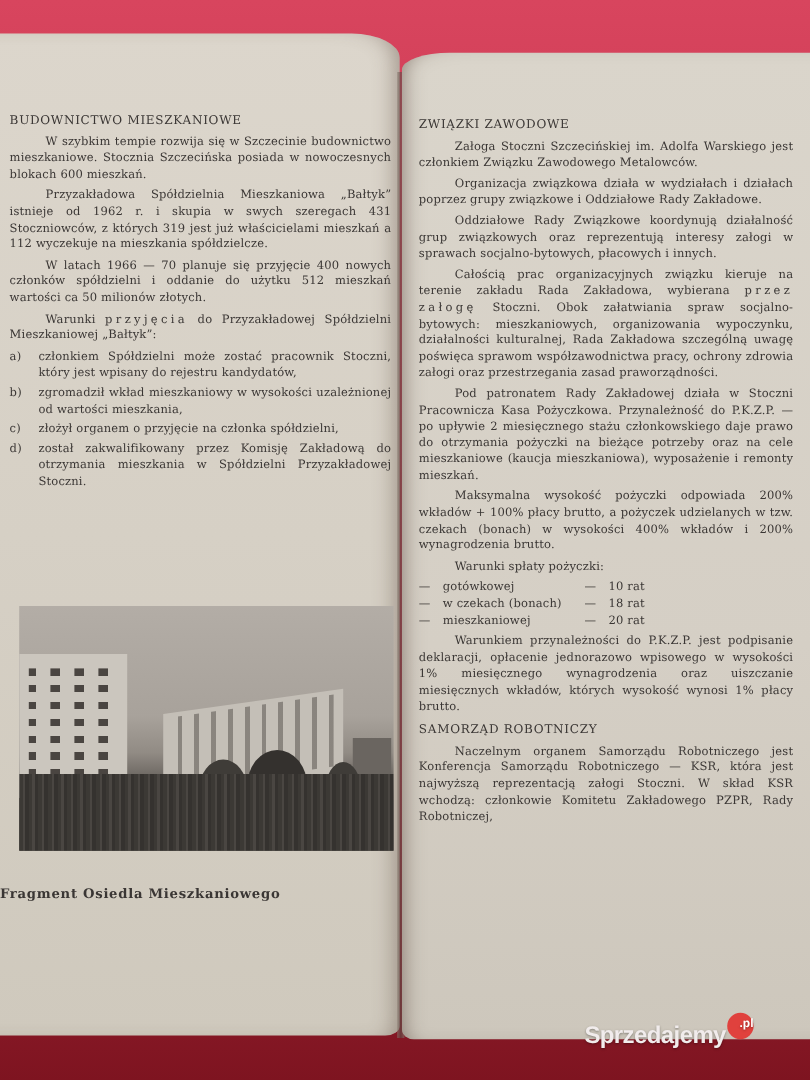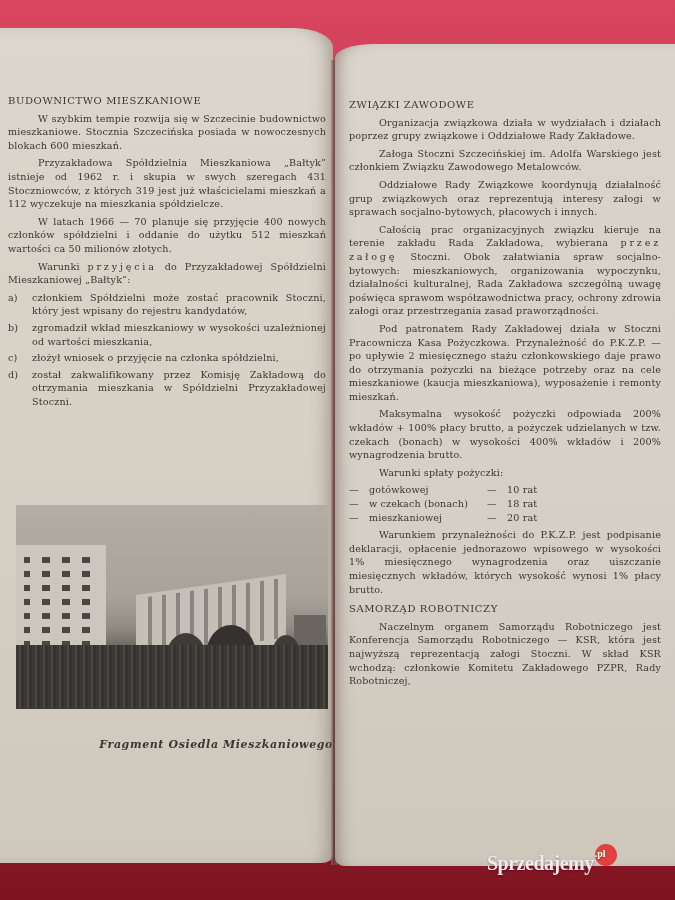--- a/index.html
+++ b/index.html
@@ -81,39 +81,39 @@
     }
     .bldg { position: absolute; background: #c9c4bc; }
     .win { position: absolute; background: #4a4541; }
     .tree { position: absolute; background: #3f3c38; border-radius: 50% 50% 20% 20%; }
     .grass {
       position: absolute; left: 0; bottom: 0; width: 100%; height: 64px;
       background: repeating-linear-gradient(90deg, #3c3935 0 3px, #4a4642 3px 5px, #35322f 5px 8px);
     }
     .caption {
       position: absolute; left: 0; top: 738px; width: 333px;
-      text-align: right;
+      text-align: left;
       font-family: "DejaVu Serif", serif;
-      font-style: italic; font-weight: bold;
+      font-weight: bold;
       font-size: 11px; letter-spacing: 0.6px;
       color: #3a3634;
     }
     .watermark {
       position: absolute; left: 487px; top: 852px;
-      font-family: Liberation Serif, serif;
+      font-family: Liberation Sans, sans-serif;
       font-weight: bold; font-size: 20px;
       color: #f1ecec;
       letter-spacing: -0.5px;
       text-shadow: 0 1px 2px rgba(0,0,0,0.35);
     }
     .watermark .pl {
       position: absolute; right: -23px; top: -8px;
       width: 22px; height: 22px; border-radius: 50%;
       background: #e0413d;
-      font-size: 10px; line-height: 20px; text-align: left;
+      font-size: 10px; line-height: 20px; text-align: right;
       color: #fff; letter-spacing: 0;
     }
   </style>
 </head>
 <body>
 
 <div class="book">
 
   <div class="page page-left">
     <div class="content">
@@ -126,21 +126,21 @@
         <li>
           <span class="mark">a)</span>
           <span class="txt">członkiem Spółdzielni może zostać pracownik Stoczni, który jest wpisany do rejestru kandydatów,</span>
         </li>
         <li>
           <span class="mark">b)</span>
           <span class="txt">zgromadził wkład mieszkaniowy w wysokości uzależnionej od wartości mieszkania,</span>
         </li>
         <li>
           <span class="mark">c)</span>
-          <span class="txt">złożył wniosek o przyjęcie na członka spółdzielni,</span>
+          <span class="txt">złożył organem o przyjęcie na członka spółdzielni,</span>
         </li>
         <li>
           <span class="mark">d)</span>
           <span class="txt">został zakwalifikowany przez Komisję Zakładową do otrzymania mieszkania w Spółdzielni Przyzakładowej Stoczni.</span>
         </li>
       </ul>
     </div>
 
     <div class="photo" style="top:477px;" title="black-and-white photo of apartment blocks behind trees and grass">
 
@@ -162,22 +162,22 @@
     </div>
 
     <div class="caption" style="top:710px;">Fragment Osiedla Mieszkaniowego</div>
   </div>
 
   <div class="gutter"></div>
 
   <div class="page page-right">
     <div class="content">
       <h2 class="heading">ZWIĄZKI ZAWODOWE</h2>
+      <p>Załoga Stoczni Szczecińskiej im. Adolfa Warskiego jest członkiem Związku Zawodowego Metalowców.</p>
       <p>Organizacja związkowa działa w wydziałach i działach poprzez grupy związkowe i Oddziałowe Rady Zakładowe.</p>
-      <p>Załoga Stoczni Szczecińskiej im. Adolfa Warskiego jest członkiem Związku Zawodowego Metalowców.</p>
       <p>Oddziałowe Rady Związkowe koordynują działalność grup związkowych oraz reprezentują interesy załogi w sprawach socjalno-bytowych, płacowych i innych.</p>
       <p><span>Całością prac organizacyjnych związku kieruje na terenie zakładu Rada Zakładowa, wybierana</span> <span class="spaced">przez załogę</span> <span>Stoczni. Obok załatwiania spraw socjalno-bytowych: mieszkaniowych, organizowania wypoczynku, działalności kulturalnej, Rada Zakładowa szczególną uwagę poświęca sprawom współzawodnictwa pracy, ochrony zdrowia załogi oraz przestrzegania zasad praworządności.</span></p>
       <p>Pod patronatem Rady Zakładowej działa w Stoczni Pracownicza Kasa Pożyczkowa. Przynależność do P.K.Z.P. — po upływie 2 miesięcznego stażu członkowskiego daje prawo do otrzymania pożyczki na bieżące potrzeby oraz na cele mieszkaniowe (kaucja mieszkaniowa), wyposażenie i remonty mieszkań.</p>
       <p>Maksymalna wysokość pożyczki odpowiada 200% wkładów + 100% płacy brutto, a pożyczek udzielanych w tzw. czekach (bonach) w wysokości 400% wkładów i 200% wynagrodzenia brutto.</p>
       <p>Warunki spłaty pożyczki:</p>
       <div class="repay">
         <div class="row">
           <span class="dash">—</span>
           <span class="lbl">gotówkowej</span>
           <span class="dash">—</span>

